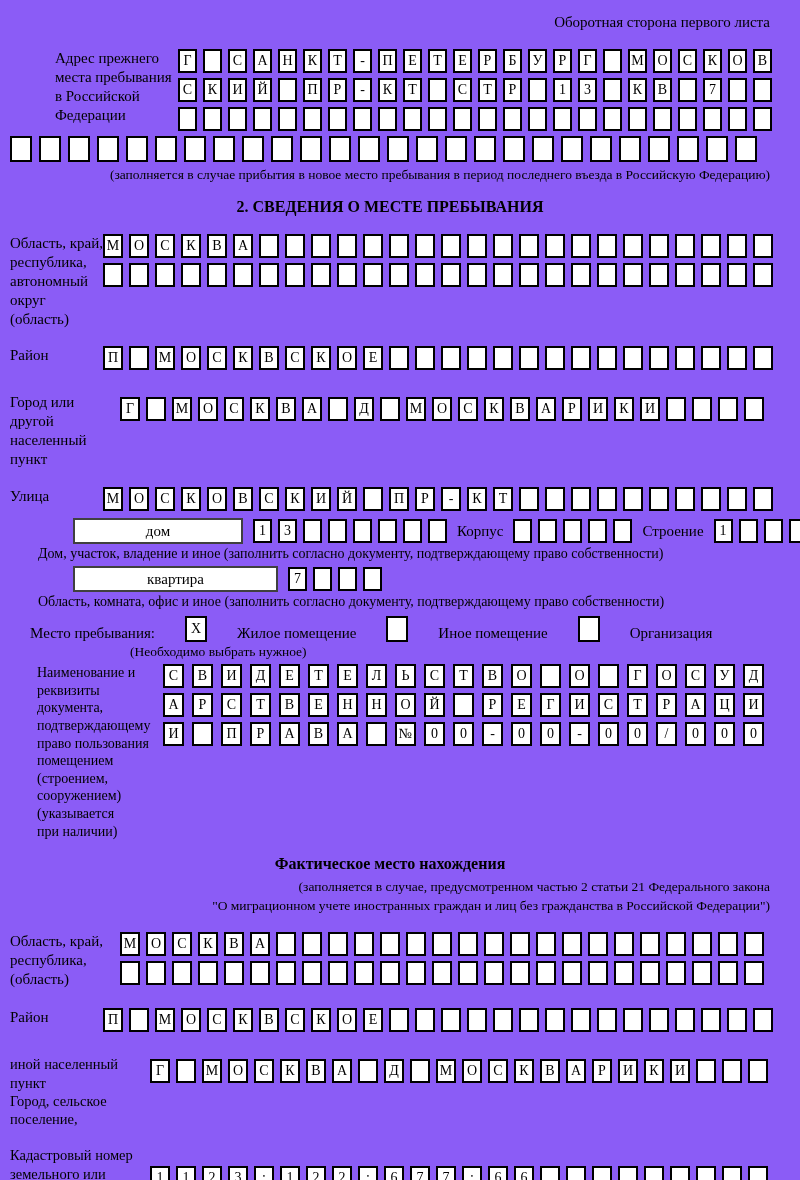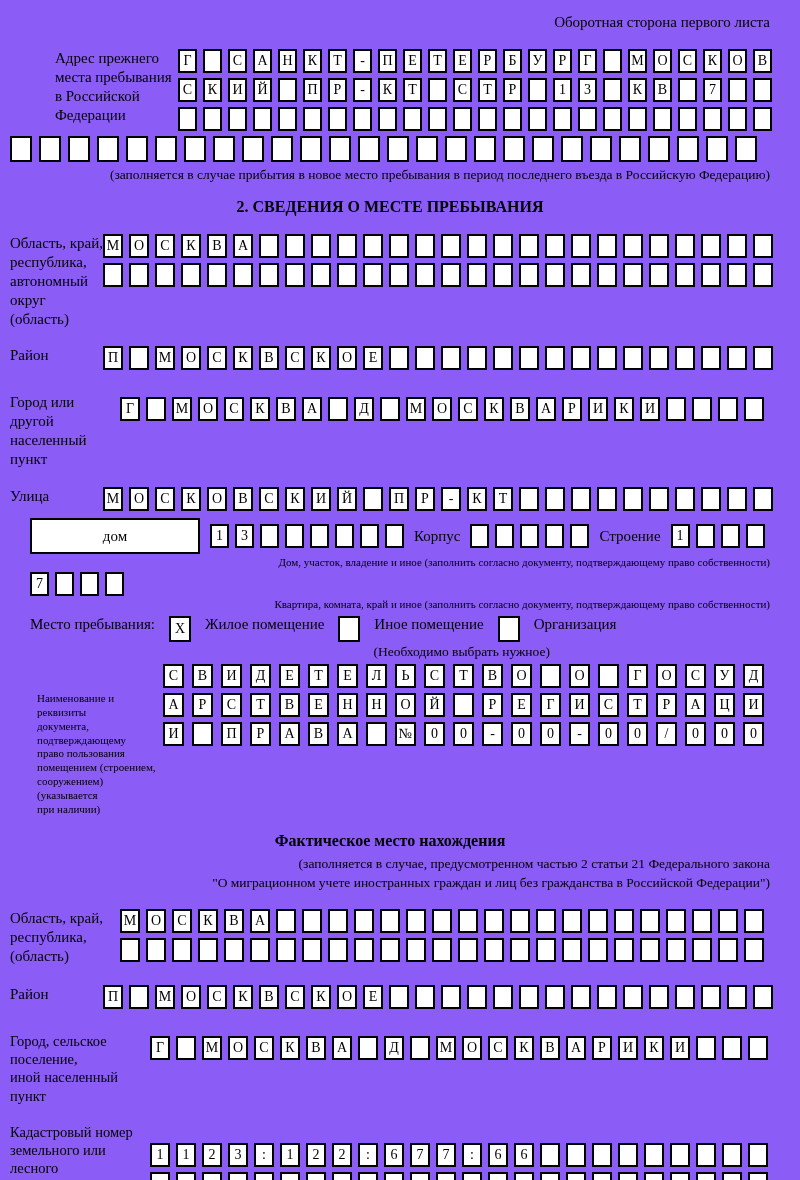--- a/index.html
+++ b/index.html
@@ -10,53 +10,53 @@
     height: 1180px;
     background: #8b5cf6;
     color: #000;
     font-family: Liberation Serif, serif;
     padding: 6px 30px 0 10px;
     overflow: hidden;
   }
   .corner-note { text-align: right; font-size: 15px; margin-top: 8px; }
   .heading { text-align: center; font-weight: bold; font-size: 16px; margin: 15px 0 6px 0; }
   .center-note { text-align: right; font-size: 13.5px; margin: 2px 0 3px 0; }
-  .caption { font-size: 11px; margin: 1px 0 4px 28px; text-align: right; }
+  .caption { font-size: 14px; margin: 1px 0 4px 28px; }
   .label { font-size: 15px; line-height: 1.26; flex: none; }
   .flexrow { display: flex; align-items: flex-start; margin-top: 18px; }
   .rows { flex: 1; }
   .boxrow { display: flex; gap: 6px; margin-bottom: 5px; flex-wrap: nowrap; }
   .cell {
     width: 19px; height: 24px; flex: none;
     border: 2px solid #000;
     display: flex; align-items: center; justify-content: center;
     font-size: 14px; line-height: 1; background:#fff;
   }
   .w26 .cell { width: 20px; }
   .big .cell { width: 22px; height: 26px; }
   .big { gap: 7px; }
   .docrow .cell { width: 21px; }
   .docrow { gap: 8px; }
   .prev-label { width: 168px; padding-left: 45px; }
   .lbl93  { width: 93px; }
   .lbl110 { width: 110px; }
   .lbl140 { width: 140px; font-size: 14.5px; }
-  .doc-label { width: 153px; padding-left: 27px; font-size: 11px; margin-top: 28px; }
+  .doc-label { width: 153px; padding-left: 27px; font-size: 14px; }
   .widebox {
-    border: 2px solid #000000; height: 36px; flex: none;
+    border: 2px solid #404040; height: 26px; flex: none;
     display: flex; align-items: center; justify-content: center;
-    font-size: 15px; background: #fff;
+    font-size: 15px; background: #fff; margin-left: 43px;
   }
   .dom-box { width: 170px; }
   .kv-box  { width: 205px; }
   .inline-row { display: flex; align-items: center; margin: 2px 0 2px 20px; gap: 10px; }
   .inline-label { font-size: 15px; flex: none; }
   .cb { width: 22px; height: 26px; }
-  .mesto-row { display: flex; align-items: flex-start; gap: 14px; margin: 6px 0 2px 20px; }
-  .choose-note { width: 420px; margin-left: 120px; text-align: right; font-size: 13.5px; margin-top: 2px; }
+  .mesto-row { display: flex; align-items: flex-end; gap: 30px; margin: 6px 0 2px 20px; }
+  .choose-note { width: 420px; margin-left: 120px; text-align: left; font-size: 13.5px; margin-top: 2px; }
   .kad-rows { margin-top: 20px; }
   .stamp-box {
     width: 234px; height: 176px; border: 2px solid #000;
     margin: 4px 0 6px 248px; background: #fff;
   }
   .mt18 { }
   .mt4 { margin-top: 4px; }
 </style>
 </head>
 <body>
@@ -374,28 +374,29 @@
     <div class="boxrow" style="margin-bottom:0">
         <span class="cell">1</span>
         <span class="cell"></span>
         <span class="cell"></span>
         <span class="cell"></span>
       </div>
   </div>
   <div class="caption">Дом, участок, владение и иное (заполнить согласно документу, подтверждающему право собственности)</div>
 
   <div class="inline-row">
+    <div class="widebox kv-box">квартира</div>
     <div class="boxrow" style="margin-bottom:0">
         <span class="cell">7</span>
         <span class="cell"></span>
         <span class="cell"></span>
         <span class="cell"></span>
       </div>
   </div>
-  <div class="caption">Квартира, комната, край и иное (заполнить согласно документу, подтверждающему право собственности)</div>
+  <div class="caption">Область, комната, офис и иное (заполнить согласно документу, подтверждающему право собственности)</div>
 
   <div class="mesto-row">
     <span class="inline-label">Место пребывания:</span>
     <span class="cell cb">X</span>
     <span class="inline-label">Жилое помещение</span>
     <span class="cell cb"></span>
     <span class="inline-label">Иное помещение</span>
     <span class="cell cb"></span>
     <span class="inline-label">Организация</span>
   </div>
@@ -578,22 +579,22 @@
         <span class="cell"></span>
         <span class="cell"></span>
         <span class="cell"></span>
         <span class="cell"></span>
         <span class="cell"></span>
       </div>
   </div>
 
   <div class="flexrow">
     <div class="label lbl140">
+        <div>иной населенный пункт</div>
         <div>Город, сельское поселение,</div>
-        <div>иной населенный пункт</div>
       </div>
     <div class="boxrow w26 rows mt4">
         <span class="cell">Г</span>
         <span class="cell"></span>
         <span class="cell">М</span>
         <span class="cell">О</span>
         <span class="cell">С</span>
         <span class="cell">К</span>
         <span class="cell">В</span>
         <span class="cell">А</span>

